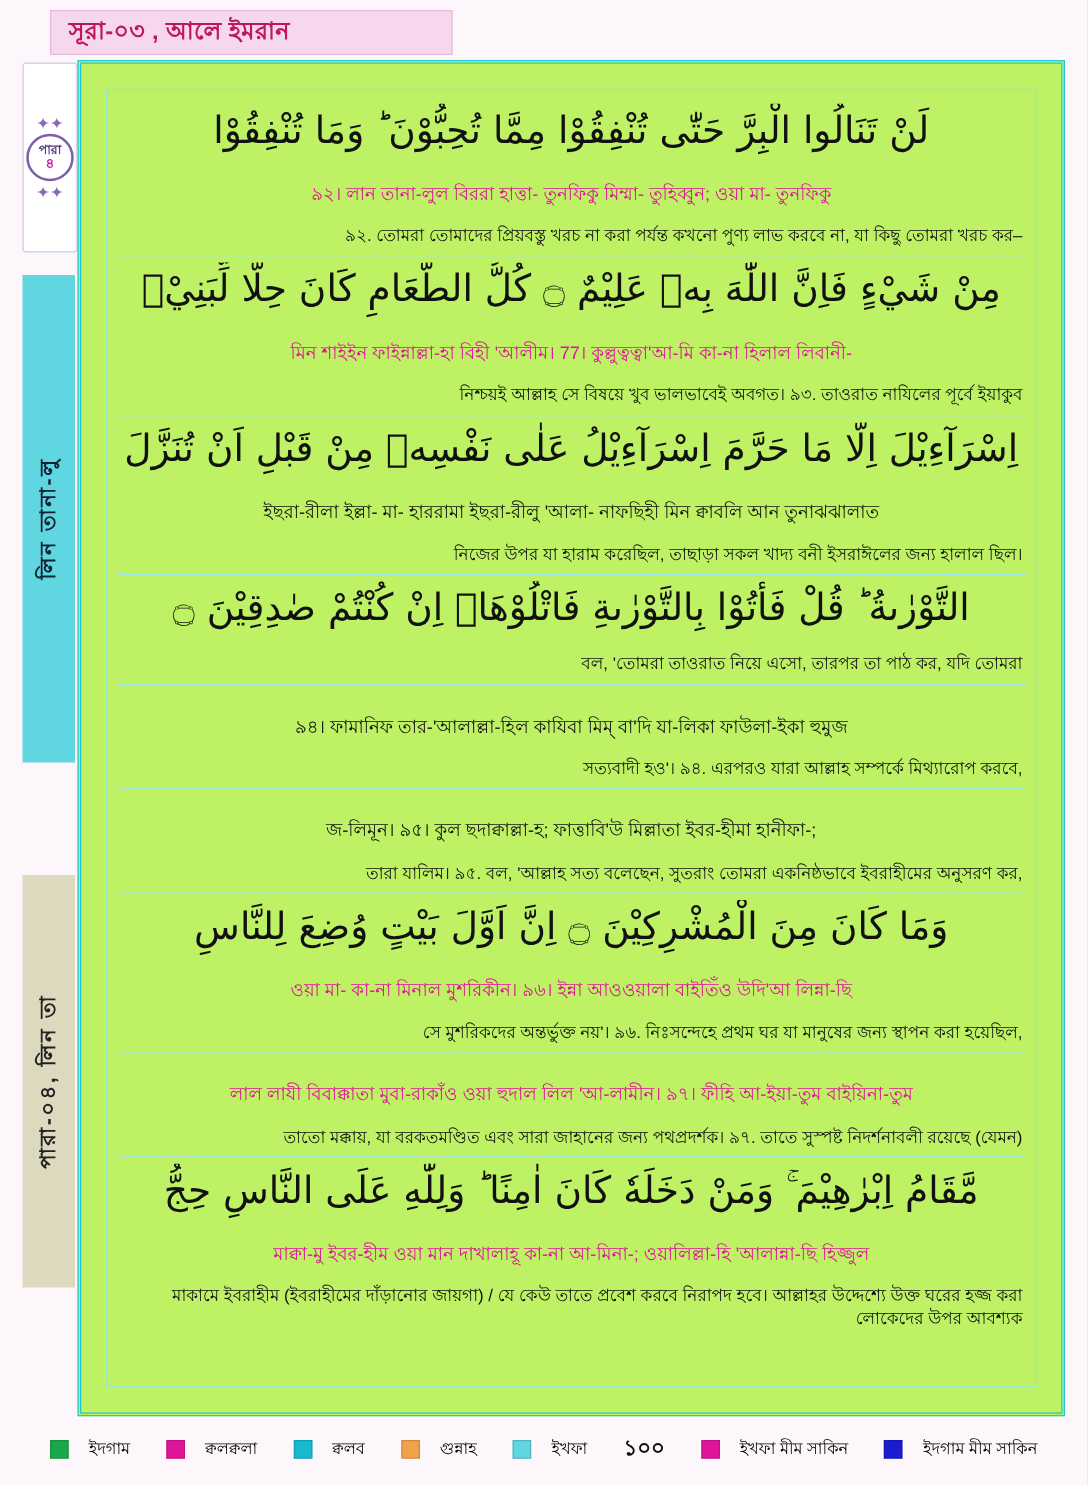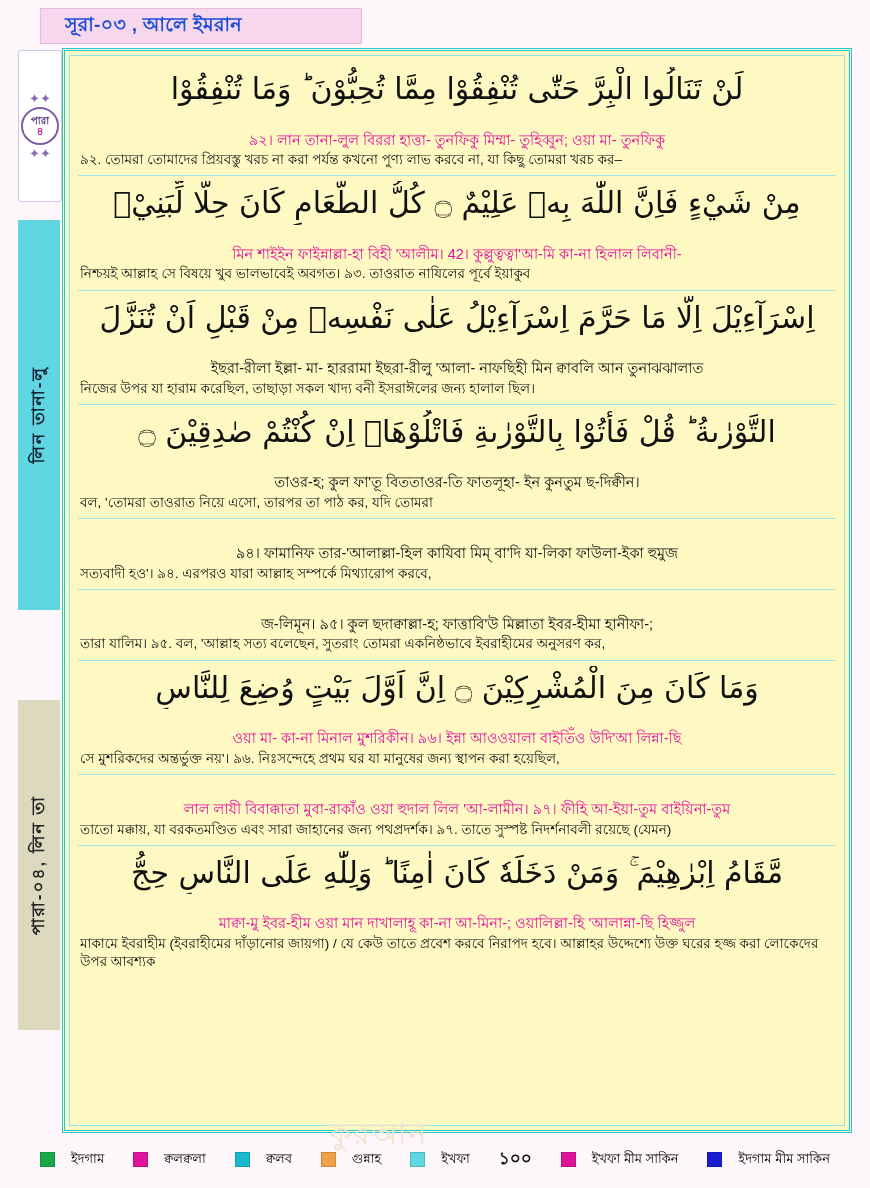--- a/index.html
+++ b/index.html
@@ -15,22 +15,22 @@
     background:#fdf6fb;
   }
   
   .header{
     position:absolute;left:40px;top:8px;width:320px;height:34px;
     background:#f6d7ee;
     border:1px solid #e7b9dc;
     display:flex;align-items:center;
   }
   .header .title{
-    font-size:19px;font-weight:bold;color:#1d4ed8;
-    padding-left:24px;letter-spacing:.3px;
+    font-size:19px;font-weight:bold;color:#be185d;
+    padding-left:14px;letter-spacing:.3px;
   }
   
   .spine{
     position:absolute;left:18px;top:50px;width:42px;height:1090px;
   }
   .spine-top{
     position:absolute;left:0;top:0;width:42px;height:150px;
     background:#ffffff;
     border:1px solid #cfc9e8;
     border-radius:3px;
@@ -60,23 +60,23 @@
     display:flex;align-items:center;justify-content:center;
   }
   .spine-bot span{
     writing-mode:vertical-rl;transform:rotate(180deg);
     font-size:17px;font-weight:bold;color:#222;letter-spacing:2px;
   }
   
   .frame{
     position:absolute;left:62px;top:48px;width:790px;height:1085px;
     border:3px double #25c5d8;
-    background:#fef9c3;
+    background:#bef264;
     box-sizing:border-box;
-    padding:4px;
+    padding:20px;
   }
   .frame-inner{
     border:1px solid #8fe3ec;
     height:100%;
     box-sizing:border-box;
     padding:6px 8px;
     display:flex;flex-direction:column;
   }
   .ayah-block{
     border-bottom:1px solid #9fe6ef;
@@ -90,21 +90,21 @@
     line-height:1.45;
     color:#111;
     font-family:"DejaVu Sans", sans-serif;
     white-space:nowrap;
     overflow:hidden;
   }
   .translit{
     text-align:center;font-size:14.5px;color:#111;margin-top:20px;line-height:1.35;
   }
   .bangla{
-    text-align:left;font-size:13.5px;color:#111;margin-top:1px;line-height:1.35;
+    text-align:right;font-size:13.5px;color:#111;margin-top:14px;line-height:1.35;
   }
   .c-mag{color:#e0149b;}
   
   .legend{
     position:absolute;left:40px;top:1146px;width:790px;height:26px;
     display:flex;align-items:center;justify-content:space-between;
     font-size:13px;
   }
   .legend-item{display:flex;align-items:center;gap:16px;white-space:nowrap;}
   .swatch{width:13px;height:13px;display:inline-block;border:1px solid rgba(0,0,0,.15);}
@@ -145,33 +145,32 @@
     <div class="frame-inner">
 
       <div class="ayah-block">
         <div class="arabic">لَنْ تَنَالُوا الْبِرَّ حَتّٰى تُنْفِقُوْا مِمَّا تُحِبُّوْنَ ؕ وَمَا تُنْفِقُوْا</div>
         <div class="translit c-mag">৯২। লান তানা-লুল বিররা হাত্তা- তুনফিকু মিম্মা- তুহিব্বুন; ওয়া মা- তুনফিকু</div>
         <div class="bangla">৯২. তোমরা তোমাদের প্রিয়বস্তু খরচ না করা পর্যন্ত কখনো পুণ্য লাভ করবে না, যা কিছু তোমরা খরচ কর–</div>
       </div>
 
       <div class="ayah-block">
         <div class="arabic">مِنْ شَيْءٍ فَاِنَّ اللّٰهَ بِهٖ عَلِيْمٌ ۝ كُلُّ الطَّعَامِ كَانَ حِلًّا لِّبَنِيْۤ</div>
-        <div class="translit c-mag">মিন শাইইন ফাইন্নাল্লা-হা বিহী 'আলীম। 42। কুল্লুত্বত্বা'আ-মি কা-না হিলাল লিবানী-</div>
+        <div class="translit c-mag">মিন শাইইন ফাইন্নাল্লা-হা বিহী 'আলীম। 77। কুল্লুত্বত্বা'আ-মি কা-না হিলাল লিবানী-</div>
         <div class="bangla">নিশ্চয়ই আল্লাহ সে বিষয়ে খুব ভালভাবেই অবগত। ৯৩. তাওরাত নাযিলের পূর্বে ইয়াকুব</div>
       </div>
 
       <div class="ayah-block">
         <div class="arabic">اِسْرَآءِيْلَ اِلَّا مَا حَرَّمَ اِسْرَآءِيْلُ عَلٰى نَفْسِهٖ مِنْ قَبْلِ اَنْ تُنَزَّلَ</div>
         <div class="translit">ইছরা-রীলা ইল্লা- মা- হাররামা ইছরা-রীলু 'আলা- নাফছিহী মিন ক্বাবলি আন তুনাঝঝালাত</div>
         <div class="bangla">নিজের উপর যা হারাম করেছিল, তাছাড়া সকল খাদ্য বনী ইসরাঈলের জন্য হালাল ছিল।</div>
       </div>
 
       <div class="ayah-block">
         <div class="arabic">التَّوْرٰىةُ ؕ قُلْ فَأْتُوْا بِالتَّوْرٰىةِ فَاتْلُوْهَاۤ اِنْ كُنْتُمْ صٰدِقِيْنَ ۝</div>
-        <div class="translit">তাওর-হ; কুল ফা'তূ বিততাওর-তি ফাতলূহা- ইন কুনতুম ছ-দিক্বীন।</div>
         <div class="bangla">বল, 'তোমরা তাওরাত নিয়ে এসো, তারপর তা পাঠ কর, যদি তোমরা</div>
       </div>
 
       <div class="ayah-block">
         <div class="translit">৯৪। ফামানিফ তার-'আলাল্লা-হিল কাযিবা মিম্ বা'দি যা-লিকা ফাউলা-ইকা হুমুজ</div>
         <div class="bangla">সত্যবাদী হও'। ৯৪. এরপরও যারা আল্লাহ সম্পর্কে মিথ্যারোপ করবে,</div>
       </div>
 
       <div class="ayah-block">
         <div class="translit">জ-লিমূন। ৯৫। কুল ছদাক্বাল্লা-হ; ফাত্তাবি'উ মিল্লাতা ইবর-হীমা হানীফা-;</div>
@@ -191,21 +190,20 @@
 
       <div class="ayah-block">
         <div class="arabic">مَّقَامُ اِبْرٰهِيْمَ ۚ وَمَنْ دَخَلَهٗ كَانَ اٰمِنًا ؕ وَلِلّٰهِ عَلَى النَّاسِ حِجُّ</div>
         <div class="translit c-mag">মাক্বা-মু ইবর-হীম ওয়া মান দাখালাহূ কা-না আ-মিনা-; ওয়ালিল্লা-হি 'আলান্না-ছি হিজ্জুল</div>
         <div class="bangla">মাকামে ইবরাহীম (ইবরাহীমের দাঁড়ানোর জায়গা) / যে কেউ তাতে প্রবেশ করবে নিরাপদ হবে। আল্লাহর উদ্দেশ্যে উক্ত ঘরের হজ্জ করা লোকেদের উপর আবশ্যক</div>
       </div>
 
     </div>
   </div>
 
-  <div class="wm">কুরআন</div>
 
   <div class="legend">
     <div class="legend-item">
       <span class="swatch" style="background:#1aa84a"></span>
       <span>ইদগাম</span>
     </div>
     <div class="legend-item">
       <span class="swatch" style="background:#e0149b"></span>
       <span>ক্বলক্বলা</span>
     </div>

